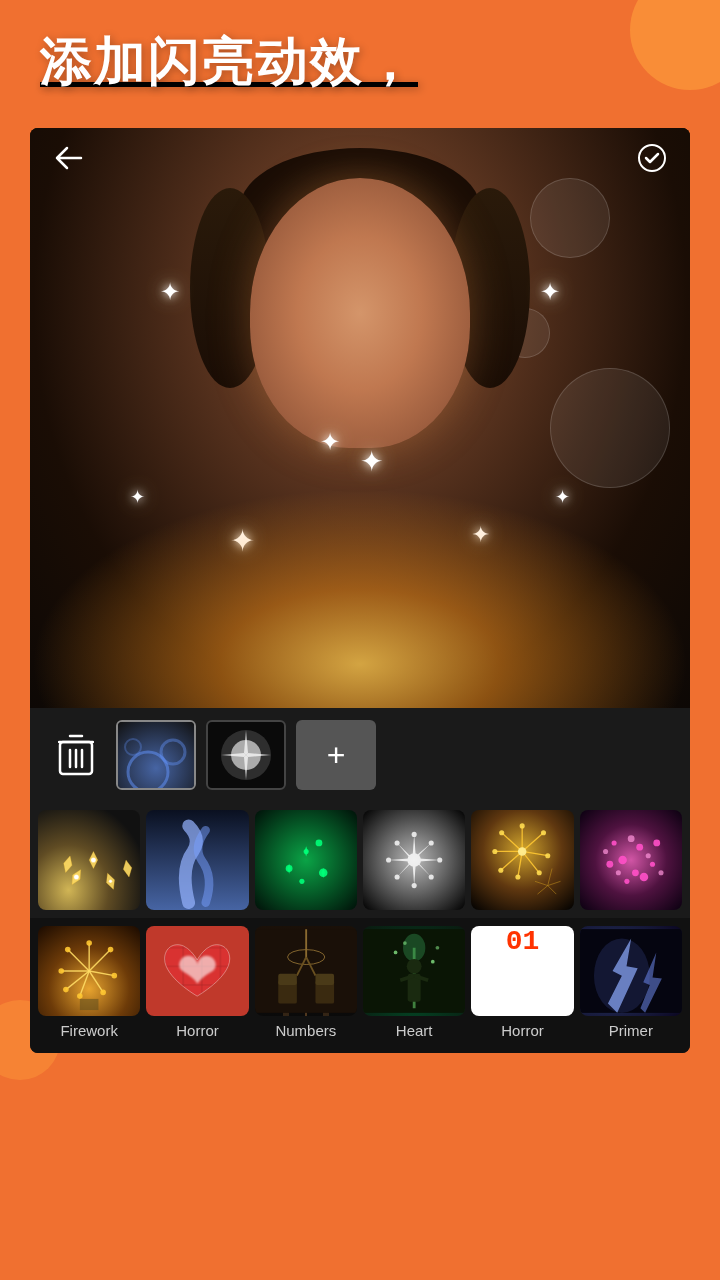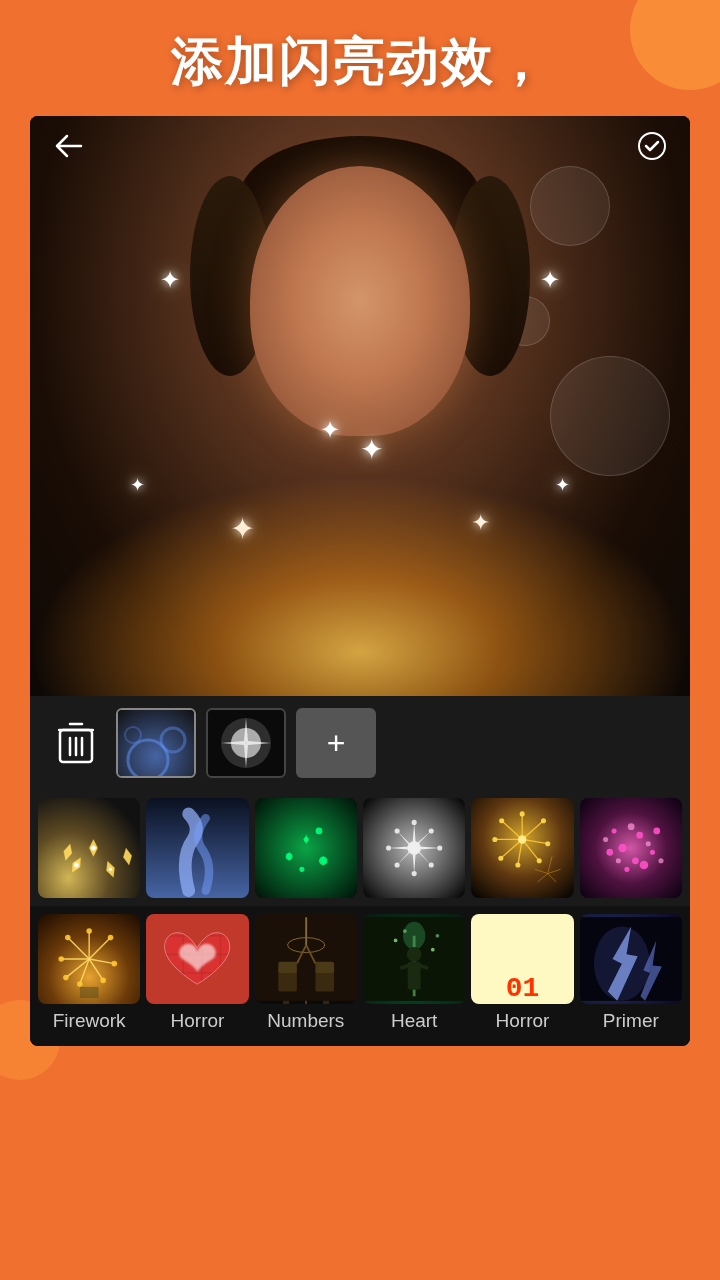--- a/index.html
+++ b/index.html
@@ -33,22 +33,22 @@
       bottom: 200px; left: -20px;
       width: 80px; height: 80px;
       background: rgba(255,160,60,0.4);
       border-radius: 50%;
     }
 
     
     .header-title {
       position: relative;
       z-index: 1;
-      text-align: center;
-      padding: 30px 40px 24px;
+      padding: 30px 40px 36px;
+      text-decoration: underline;
     }
     .header-title h1 {
       font-size: 52px;
       font-weight: 900;
       color: white;
       text-shadow: 2px 2px 8px rgba(0,0,0,0.3);
       line-height: 1.2;
       font-family: 'Arial Black', Arial, sans-serif;
       letter-spacing: 2px;
     }
@@ -252,36 +252,36 @@
     }
     .category-thumb {
       width: 100%;
       height: 90px;
       border-radius: 8px;
       overflow: hidden;
       position: relative;
     }
     .category-label {
       color: #ccc;
-      font-size: 19px;
+      font-size: 15px;
       text-align: center;
     }
 
     
     .eff-sparks { background: radial-gradient(ellipse at 30% 80%, rgba(255,220,100,0.8) 0%, rgba(200,150,50,0.4) 40%, #111 80%); }
     .eff-smoke { background: linear-gradient(to top, rgba(100,150,255,0.6), #0a1020); }
     .eff-green-sparkle { background: radial-gradient(circle at 50% 50%, rgba(0,255,100,0.6), #001008); }
     .eff-white-burst { background: radial-gradient(circle at 50% 50%, rgba(255,255,255,0.7), #000); }
     .eff-fireworks { background: radial-gradient(circle at 50% 40%, rgba(255,200,50,0.8), rgba(200,100,0,0.4), #000); }
     .eff-pink-scatter { background: radial-gradient(circle at 50% 50%, rgba(255,100,200,0.8), rgba(200,0,150,0.3), #0a0010); }
 
     .cat-firework { background: radial-gradient(circle at 50% 70%, rgba(255,180,50,0.9), rgba(200,100,0,0.5), #1a0a00); }
     .cat-numbers {
-      background: #fef9c3;
-      display: flex; align-items: flex-end; justify-content: center;
+      background: #ffffff;
+      display: flex; align-items: flex-start; justify-content: center;
       font-family: 'Courier New', monospace; font-size: 28px; color: #ff3300; font-weight: bold;
     }
 
     
     .heart-puzzle {
       background: #c0392b;
       position: relative;
       overflow: hidden;
     }
     .heart-puzzle::after {

